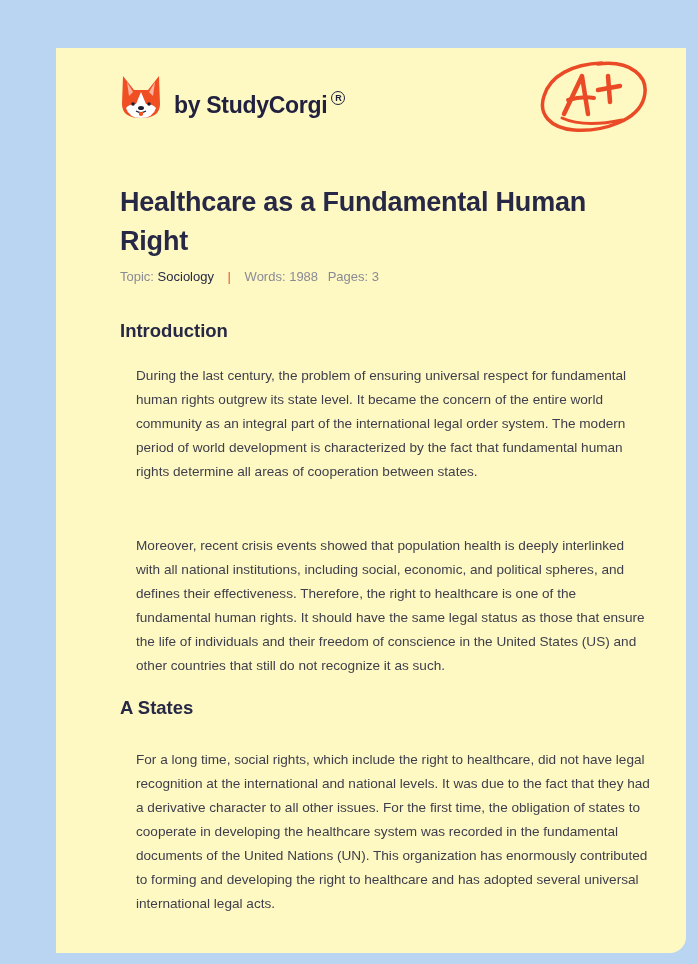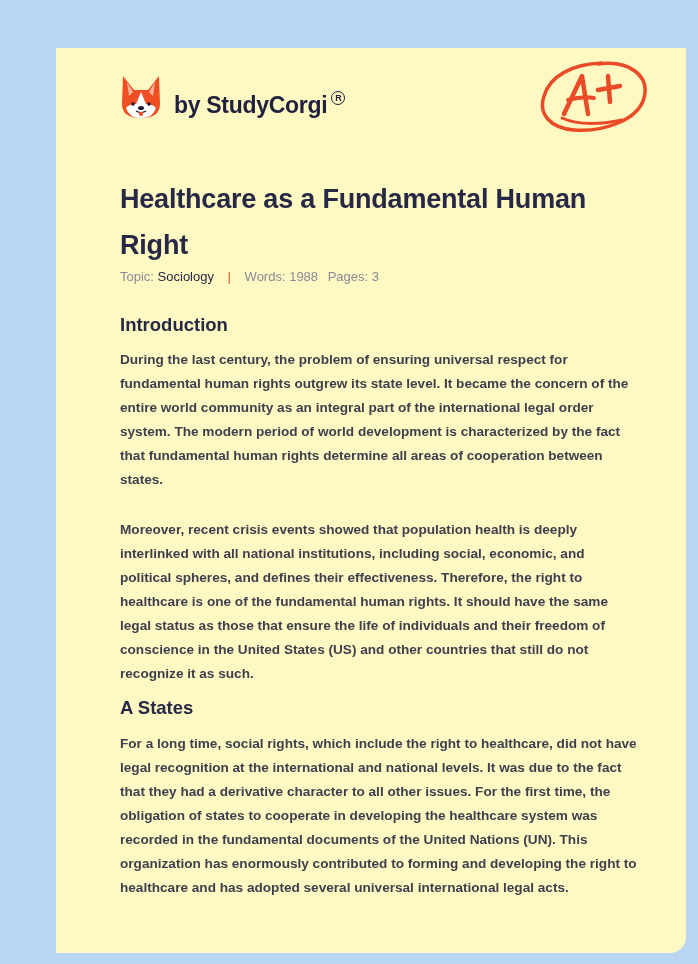--- a/index.html
+++ b/index.html
@@ -36,47 +36,46 @@
     font-weight: normal;
     position: relative; top: -12px; margin-left: 4px;
     display: inline-block;
     border: 1.5px solid #21213f;
     border-radius: 50%;
     width: 12px; height: 12px; line-height: 12px;
     text-align: center; font-size: 9px; font-weight: bold;
   }
   .grade { position: absolute; left: 482px; top: 10px; width: 112px; height: 80px; }
   .title {
-    position: absolute; left: 64px; top: 128px;
+    position: absolute; left: 64px; top: 135px;
     width: 470px;
     margin: 0;
-    font-size: 27px; line-height: 46px;
+    font-size: 27px; line-height: 39px;
     font-weight: bold; color: #262845;
     letter-spacing: -0.2px;
   }
   .meta {
     position: absolute; left: 64px; top: 221px;
     font-size: 13px; color: #8a8a96;
   }
   .meta .topic-val { color: #262845; }
   .meta .sep { color: #e2572b; margin: 0 10px; }
   .meta .pages { margin-left: 6px; }
   .content { position: absolute; left: 64px; top: 262px; width: 515px; }
   h2 {
     margin: 0;
     font-size: 18.5px; line-height: 26px;
     font-weight: bold; color: #262845;
   }
   p {
-    margin: 0;
+    margin: 16px;
     font-size: 13.6px; line-height: 24px;
     color: #3e3e4c;
-    font-weight: bold;
   }
-  .s1-h { position: absolute; top: 2px; }
+  .s1-h { position: absolute; top: 8px; }
   .s1-p1 { position: absolute; top: 38px; width: 515px; }
   .s1-p2 { position: absolute; top: 208px; width: 515px; }
   .s2-h { position: absolute; top: 385px; }
   .s2-p1 { position: absolute; top: 422px; width: 520px; }
 </style>
 </head>
 <body>
 
 <div class="card">
 

